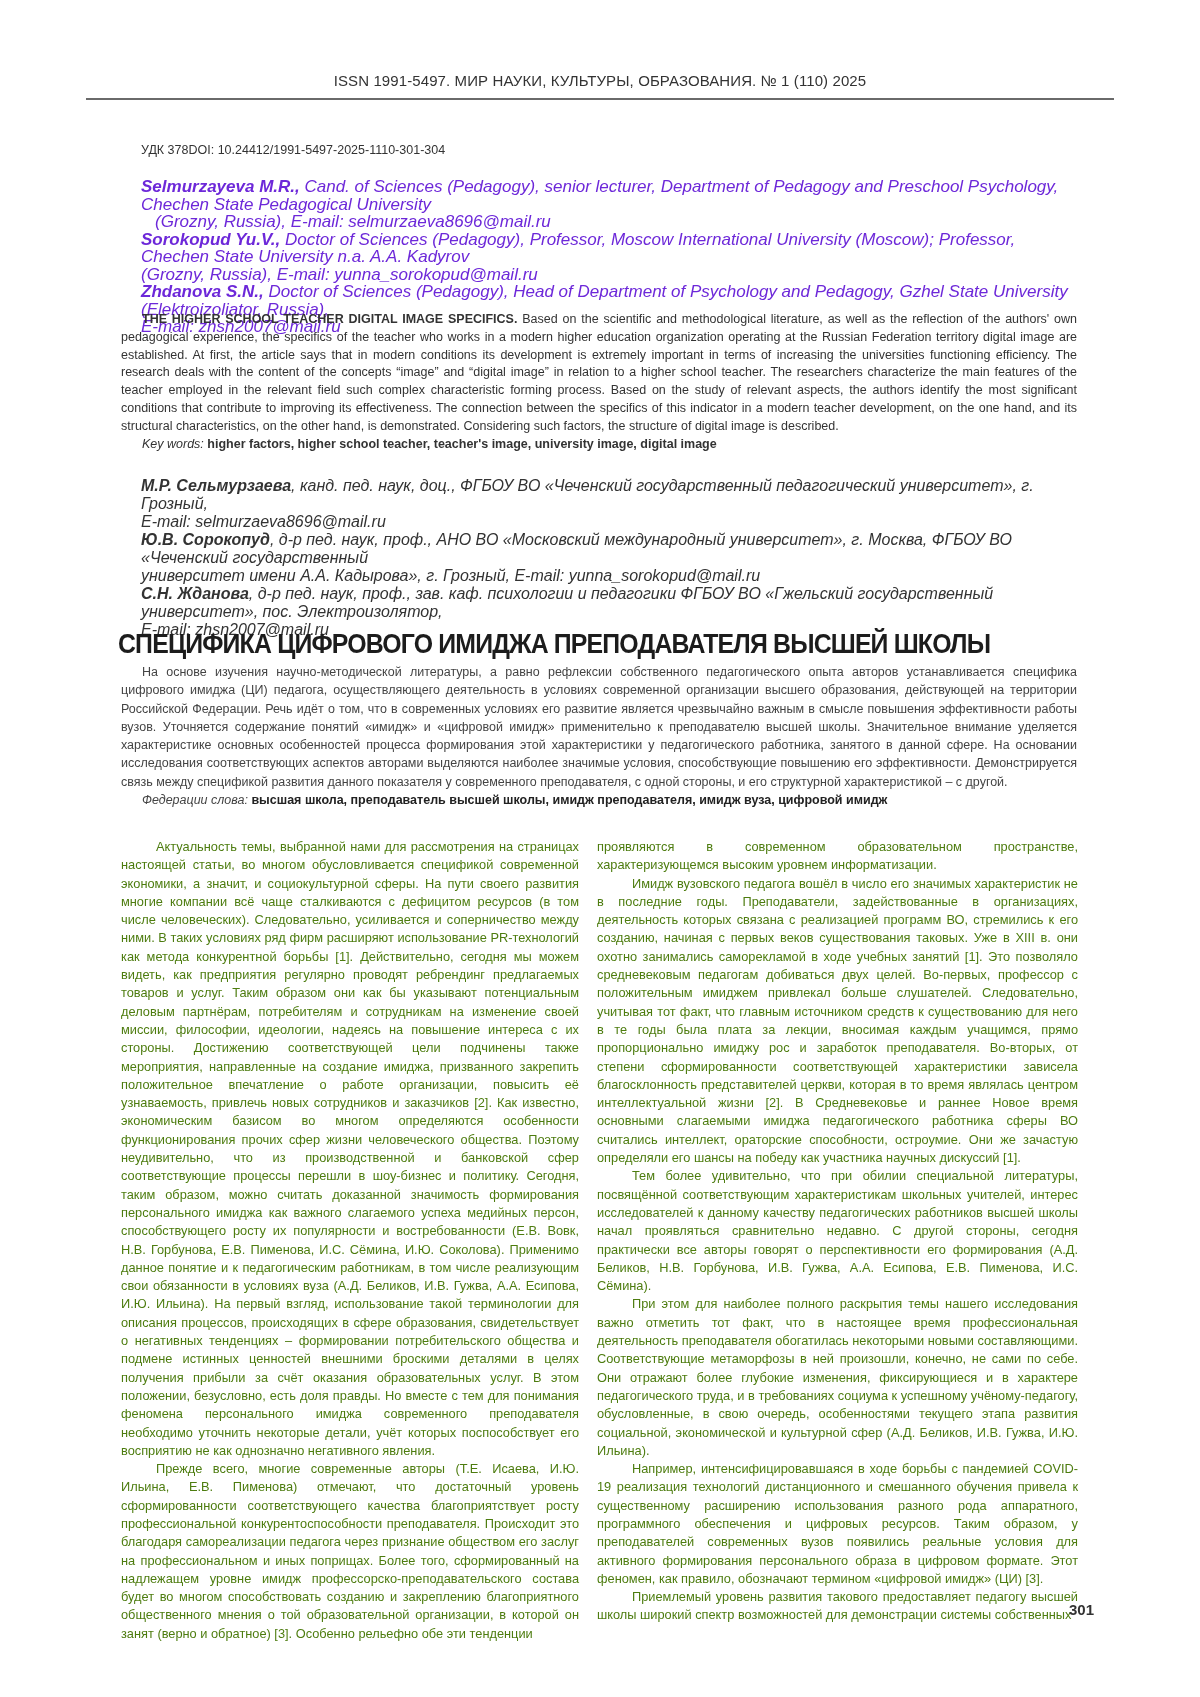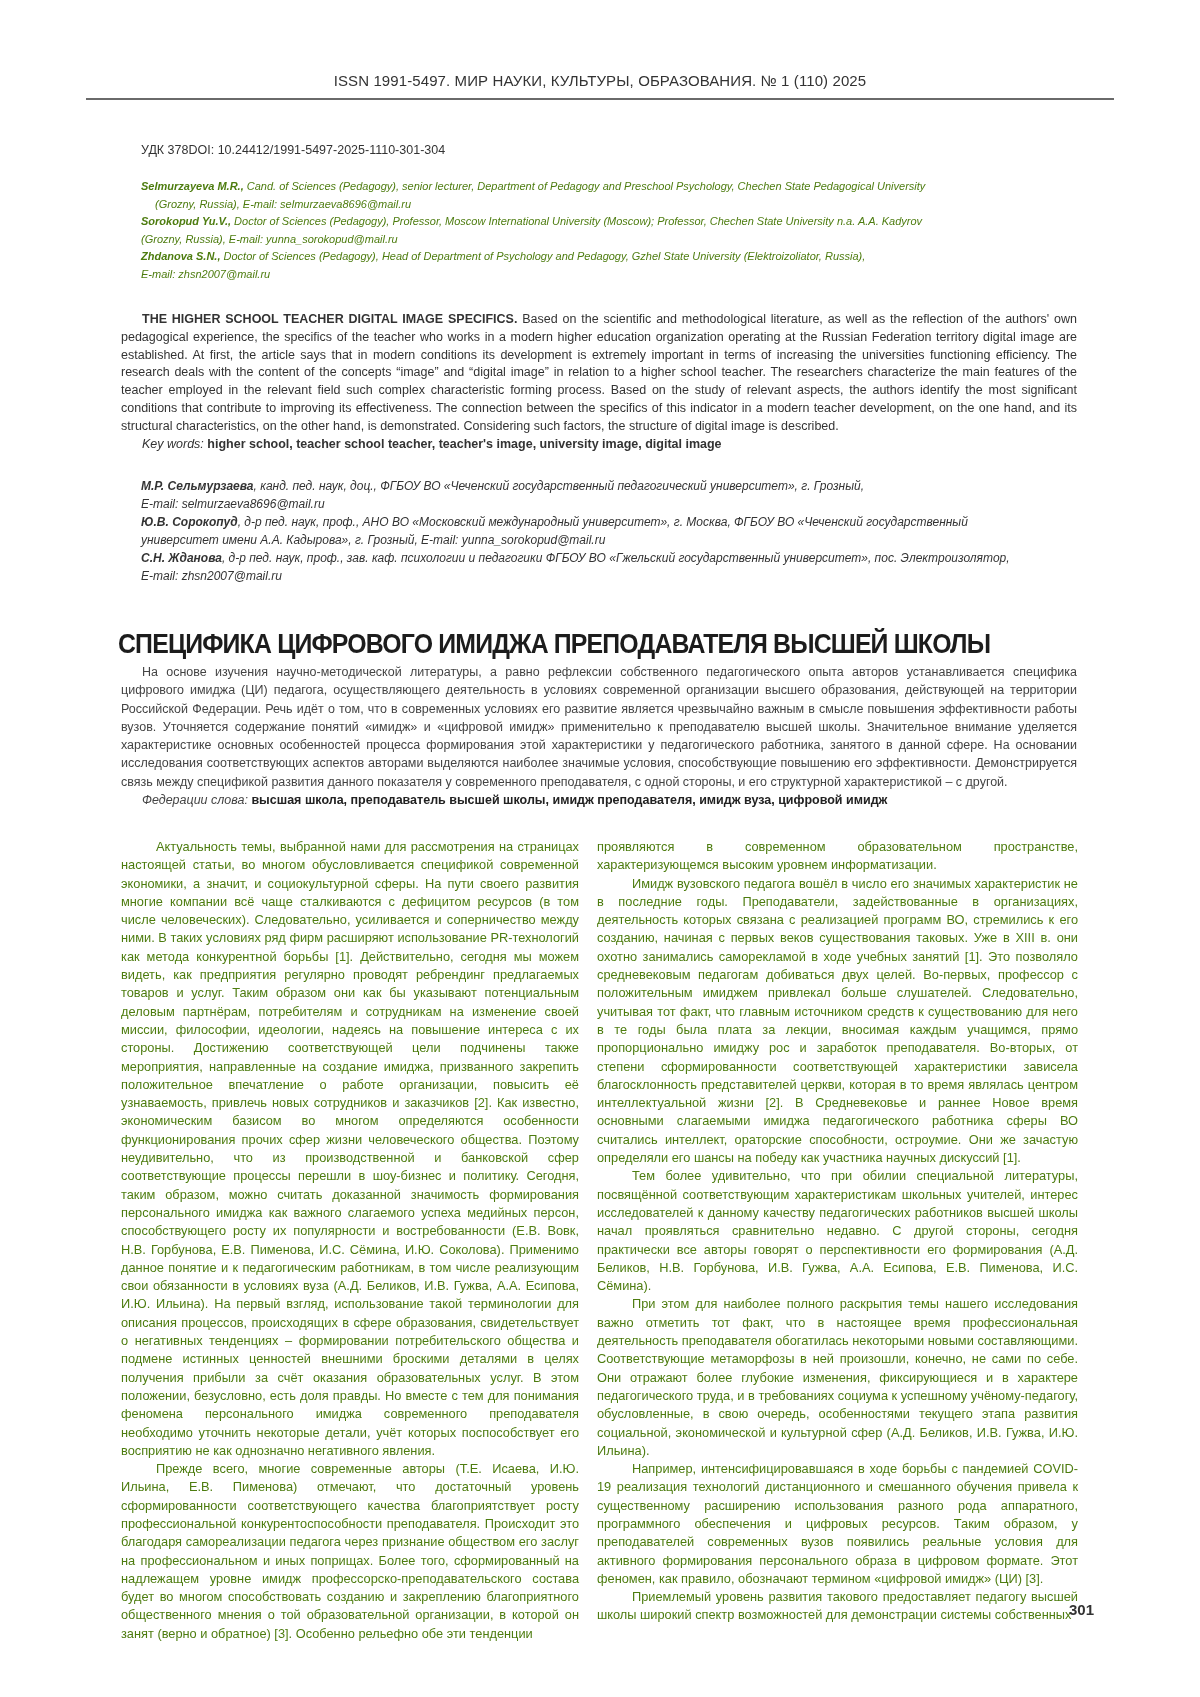--- a/index.html
+++ b/index.html
@@ -8,34 +8,34 @@
   .page { position: absolute; left: 0; top: 0; width: 1200px; height: 1562px; border-radius: 7px; }
 
   .running-head { position: absolute; left: 100px; right: 100px; top: 72px;
                   text-align: center; font-size: 15px; letter-spacing: 0.1px; color: #333; }
   .head-rule { position: absolute; left: 86px; right: 86px; top: 98px; height: 2px; background: #6a6a6a; }
 
   .meta-row { position: absolute; left: 141px; right: 123px; top: 143px;
               font-size: 12.5px; color: #333; display: flex; justify-content: flex-start; }
 
   .en-authors { position: absolute; left: 141px; right: 123px; top: 178px;
-                font-size: 11px; line-height: 17.5px; font-style: italic; color: #4d7c0f; }
+                font-size: 17px; line-height: 17.5px; font-style: italic; color: #6d28d9; }
   .en-authors p { margin: 0; }
   .en-authors .indent { padding-left: 14px; }
   .en-authors b { font-style: italic; font-weight: bold; }
 
   .en-abstract { position: absolute; left: 121px; right: 123px; top: 311px;
                  font-size: 12.5px; line-height: 17.8px; color: #333; text-align: justify; }
   .en-abstract p { margin: 0; text-indent: 21px; }
   .en-abstract .title { font-weight: bold; }
   .en-abstract .kw-label { font-style: italic; }
   .en-abstract .kw-val { font-weight: bold; }
 
   .ru-authors { position: absolute; left: 141px; right: 123px; top: 477px;
-                font-size: 12px; line-height: 18px; font-style: italic; color: #333; }
+                font-size: 16px; line-height: 18px; font-style: italic; color: #333; }
   .ru-authors p { margin: 0; }
   .ru-authors b { font-style: italic; font-weight: bold; }
 
   .article-title { position: absolute; left: 118px; right: 100px; top: 611px;
                    font-size: 27px; font-weight: bold; letter-spacing: -0.9px; color: #1c1c1c;
                    transform: scaleX(0.92); transform-origin: left center; white-space: nowrap; }
 
   .ru-abstract { position: absolute; left: 121px; right: 123px; top: 663px;
                  font-size: 12.5px; line-height: 18.3px; color: #444; text-align: justify; }
   .ru-abstract p { margin: 0; text-indent: 21px; }
@@ -68,21 +68,21 @@
     <p><b>Selmurzayeva M.R.,</b><span> Cand. of Sciences (Pedagogy), senior lecturer, Department of Pedagogy and Preschool Psychology, Chechen State Pedagogical University</span></p>
     <p class="indent">(Grozny, Russia), E-mail: selmurzaeva8696@mail.ru</p>
     <p><b>Sorokopud Yu.V.,</b><span> Doctor of Sciences (Pedagogy), Professor, Moscow International University (Moscow); Professor, Chechen State University n.a. A.A. Kadyrov</span></p>
     <p>(Grozny, Russia), E-mail: yunna_sorokopud@mail.ru</p>
     <p><b>Zhdanova S.N.,</b><span> Doctor of Sciences (Pedagogy), Head of Department of Psychology and Pedagogy, Gzhel State University (Elektroizoliator, Russia),</span></p>
     <p>E-mail: zhsn2007@mail.ru</p>
   </div>
 
   <div class="en-abstract">
     <p><span class="title">THE HIGHER SCHOOL TEACHER DIGITAL IMAGE SPECIFICS.</span><span> Based on the scientific and methodological literature, as well as the reflection of the authors' own pedagogical experience, the specifics of the teacher who works in a modern higher education organization operating at the Russian Federation territory digital image are established. At first, the article says that in modern conditions its development is extremely important in terms of increasing the universities functioning efficiency. The research deals with the content of the concepts “image” and “digital image” in relation to a higher school teacher. The researchers characterize the main features of the teacher employed in the relevant field such complex characteristic forming process. Based on the study of relevant aspects, the authors identify the most significant conditions that contribute to improving its effectiveness. The connection between the specifics of this indicator in a modern teacher development, on the one hand, and its structural characteristics, on the other hand, is demonstrated. Considering such factors, the structure of digital image is described.</span></p>
-    <p><span class="kw-label">Key words: </span><span class="kw-val">higher school, teacher school teacher, teacher's image, university image, digital image</span></p>
+    <p><span class="kw-label">Key words: </span><span class="kw-val">higher factors, higher school teacher, teacher's image, university image, digital image</span></p>
   </div>
 
   <div class="ru-authors">
     <p><b>М.Р. Сельмурзаева</b><span>, канд. пед. наук, доц., ФГБОУ ВО «Чеченский государственный педагогический университет», г. Грозный,</span></p>
     <p>E-mail: selmurzaeva8696@mail.ru</p>
     <p><b>Ю.В. Сорокопуд</b><span>, д-р пед. наук, проф., АНО ВО «Московский международный университет», г. Москва, ФГБОУ ВО «Чеченский государственный</span></p>
     <p>университет имени А.А. Кадырова», г. Грозный, E-mail: yunna_sorokopud@mail.ru</p>
     <p><b>С.Н. Жданова</b><span>, д-р пед. наук, проф., зав. каф. психологии и педагогики ФГБОУ ВО «Гжельский государственный университет», пос. Электроизолятор,</span></p>
     <p>E-mail: zhsn2007@mail.ru</p>
   </div>

